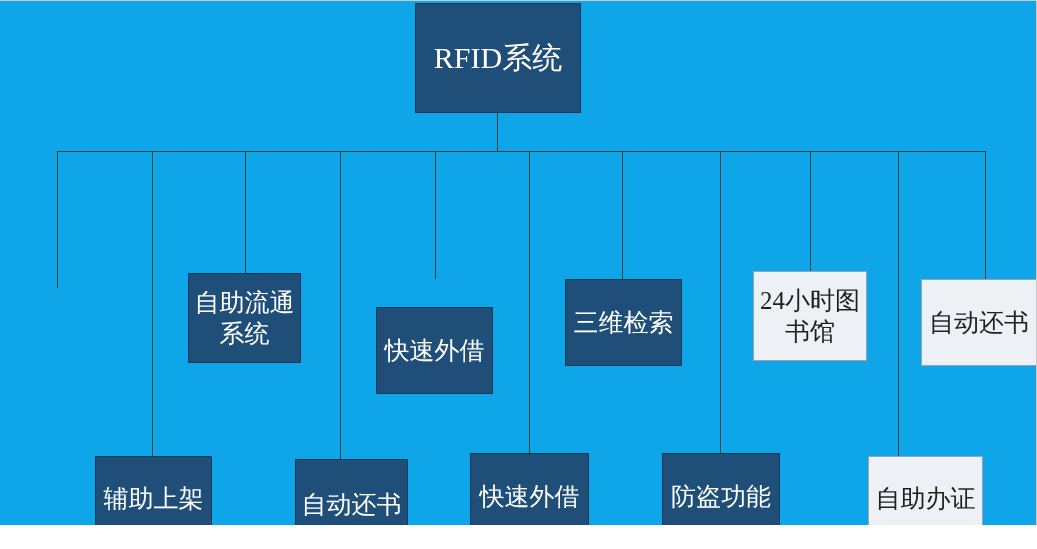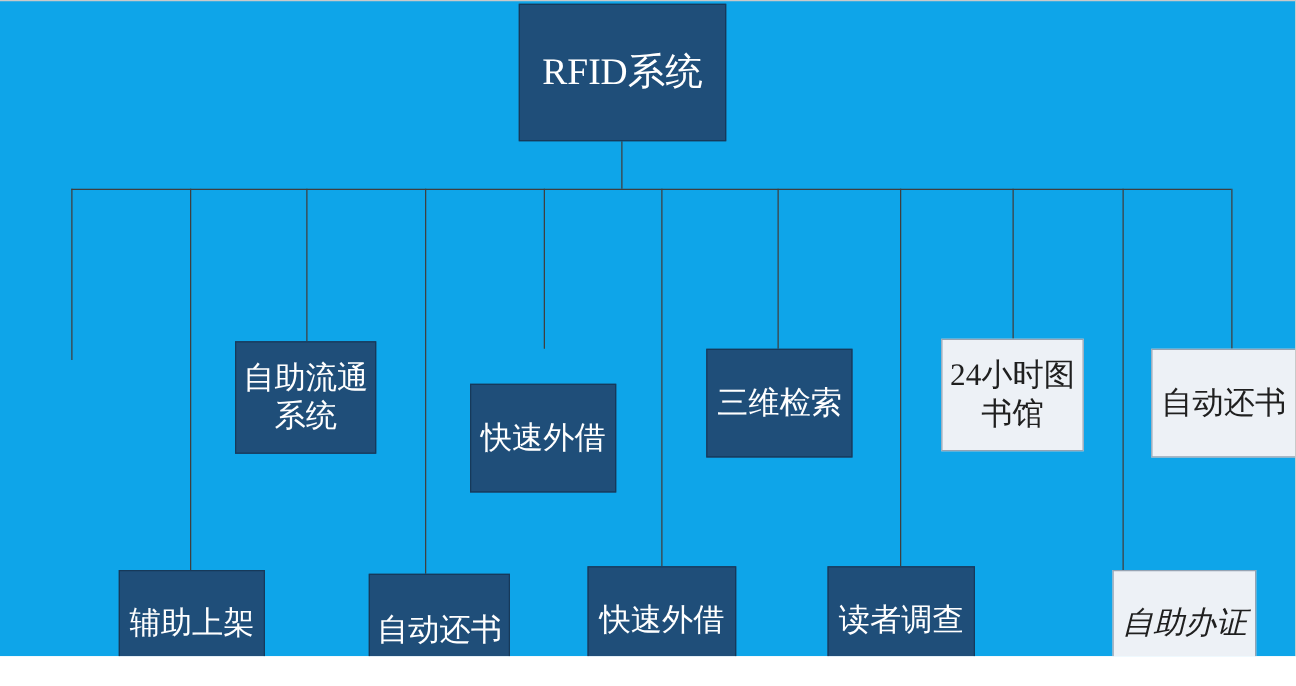--- a/index.html
+++ b/index.html
@@ -45,21 +45,21 @@
   .n1{left:188px; top:272px;width:113px;height:90px;}
   .n2{left:376px; top:278px;width:117px;height:87px;margin-top:28px;}
   .n3{left:565px; top:278px;width:117px;height:87px;}
   .n4{left:753px; top:270px;width:114px;height:90px;}
   .n5{left:921px; top:278px;width:116px;height:87px;}
   
   .n6{left:95px;  top:455px;width:117px;height:85px;}
   .n7{left:295px; top:458px;width:113px;height:91px;}
   .n8{left:470px; top:452px;width:119px;height:88px;}
   .n9{left:662px; top:452px;width:118px;height:88px;}
-  .n10{left:890px;top:455px;width:115px;height:85px;font-style:italic;}
+  .n10{left:868px;top:455px;width:115px;height:85px;}
 </style>
 </head>
 <body>
 
 <div class="canvas">
 
   <div class="line v" style="left:497px;top:112px;height:38px;"></div>
   <div class="line h" style="left:57px;top:150px;width:928px;"></div>
   <div class="line v" style="left:57px; top:150px;height:137px;"></div>
   <div class="line v" style="left:152px;top:150px;height:305px;"></div>
@@ -77,16 +77,16 @@
 
   <div class="node dark child n1">自助流通系统</div>
   <div class="node dark child n2">快速外借</div>
   <div class="node dark child n3">三维检索</div>
   <div class="node light child n4">24小时图书馆</div>
   <div class="node light child n5">自动还书</div>
 
   <div class="node dark child n6">辅助上架</div>
   <div class="node dark child n7">自动还书</div>
   <div class="node dark child n8">快速外借</div>
-  <div class="node dark child n9">读者调查</div>
+  <div class="node dark child n9">防盗功能</div>
   <div class="node light child n10">自助办证</div>
 
 </div>
 
 </body></html>

